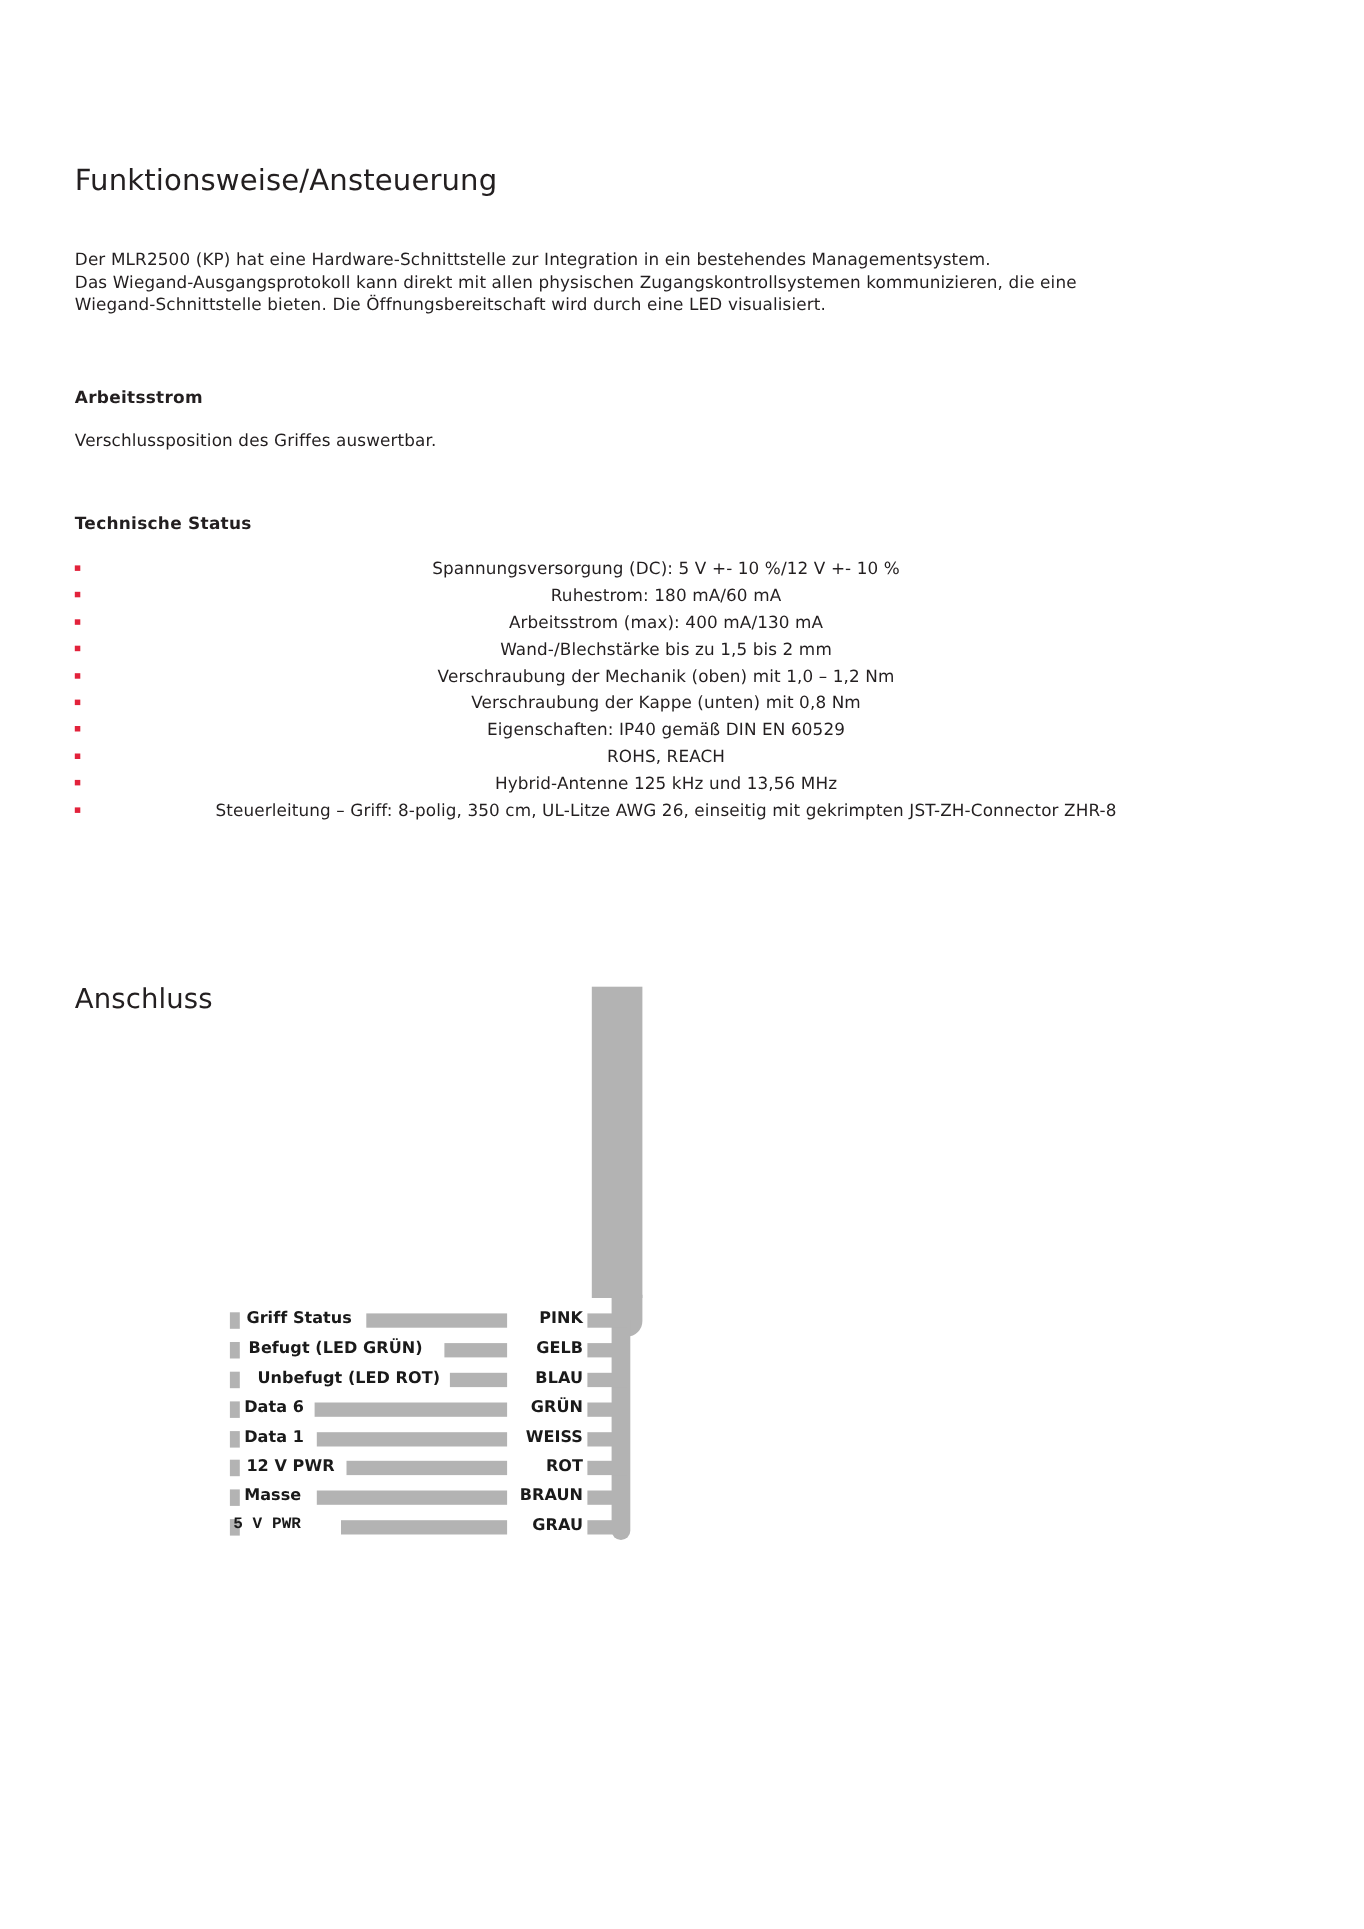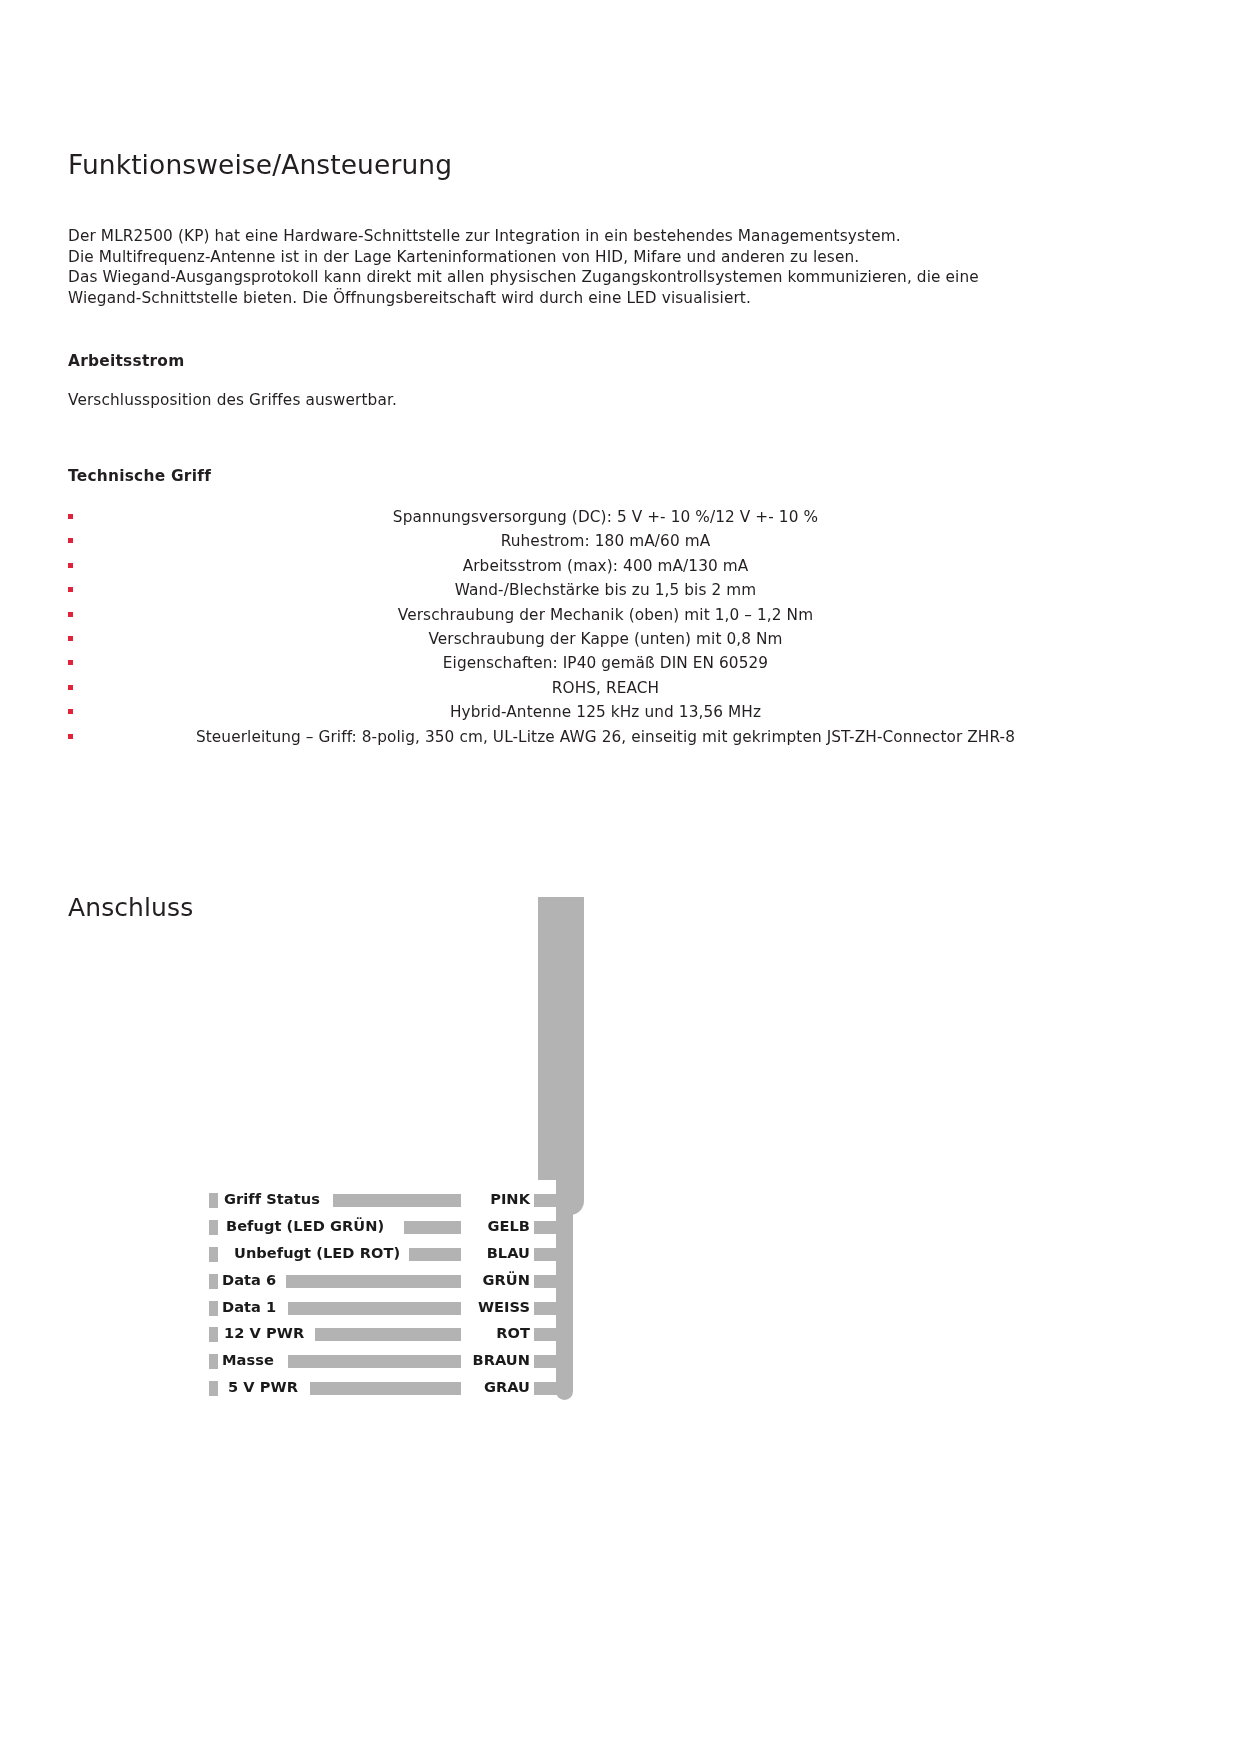--- a/index.html
+++ b/index.html
@@ -204,29 +204,28 @@
 </style>
 </head>
 <body>
 
 <div class="page">
 
   <div class="h1-title">Funktionsweise/Ansteuerung</div>
 
   <div class="intro">
     <div>Der MLR2500 (KP) hat eine Hardware-Schnittstelle zur Integration in ein bestehendes Managementsystem.</div>
-    <div>Die Multifrequenz-Antenne ist in der Lage Karteninformationen von HID, Mifare und anderen zu lesen.</div>
     <div>Das Wiegand-Ausgangsprotokoll kann direkt mit allen physischen Zugangskontrollsystemen kommunizieren, die eine</div>
     <div>Wiegand-Schnittstelle bieten. Die Öffnungsbereitschaft wird durch eine LED visualisiert.</div>
   </div>
 
   <div class="h2-sub h2-status">Arbeitsstrom</div>
   <div class="status-text">Verschlussposition des Griffes auswertbar.</div>
 
-  <div class="h2-sub h2-tech">Technische Griff</div>
+  <div class="h2-sub h2-tech">Technische Status</div>
 
   <ul class="speclist">
     <li><span class="bullet"></span><span>Spannungsversorgung (DC): 5 V +- 10 %/12 V +- 10 %</span></li>
     <li><span class="bullet"></span><span>Ruhestrom: 180 mA/60 mA</span></li>
     <li><span class="bullet"></span><span>Arbeitsstrom (max): 400 mA/130 mA</span></li>
     <li><span class="bullet"></span><span>Wand-/Blechstärke bis zu 1,5 bis 2 mm</span></li>
     <li><span class="bullet"></span><span>Verschraubung der Mechanik (oben) mit 1,0 – 1,2 Nm</span></li>
     <li><span class="bullet"></span><span>Verschraubung der Kappe (unten) mit 0,8 Nm</span></li>
     <li><span class="bullet"></span><span>Eigenschaften: IP40 gemäß DIN EN 60529</span></li>
     <li><span class="bullet"></span><span>ROHS, REACH</span></li>
@@ -295,21 +294,21 @@
       <div class="wire-row">
         <span class="tick" style="left:209px;"></span>
         <span class="name" style="left:222px;">Masse</span>
         <span class="lead" style="left:288px; width:173px;"></span>
         <span class="color" style="left:380px; width:150px;">BRAUN</span>
         <span class="stub" style="left:534px; width:36px;"></span>
       </div>
 
       <div class="wire-row">
         <span class="tick" style="left:209px;"></span>
-        <span class="name" style="left:228px;">5 V PWR</span>
+        <span class="name" style="left:212px;font-family:Liberation Mono, monospace;">5 V PWR</span>
         <span class="lead" style="left:310px; width:151px;"></span>
         <span class="color" style="left:380px; width:150px;">GRAU</span>
         <span class="stub" style="left:534px; width:36px;"></span>
       </div>
 
     </div>
   </div>
 
 </div>
 

